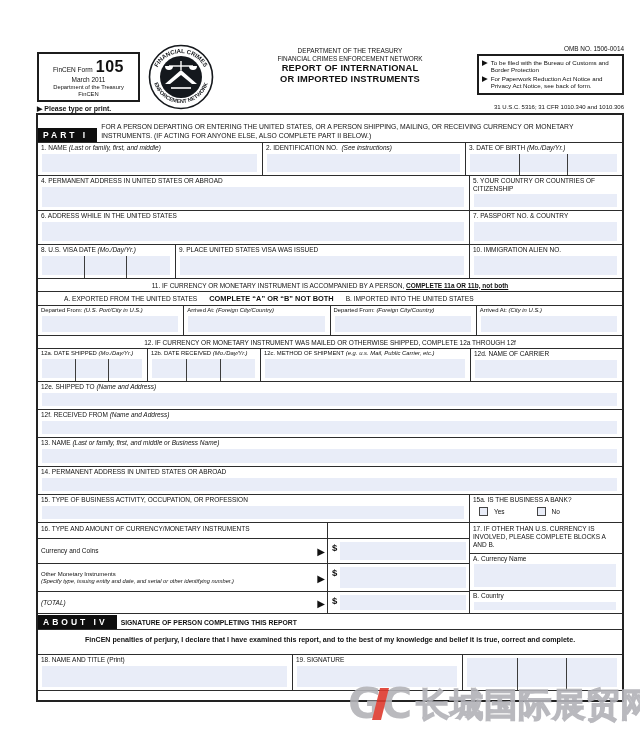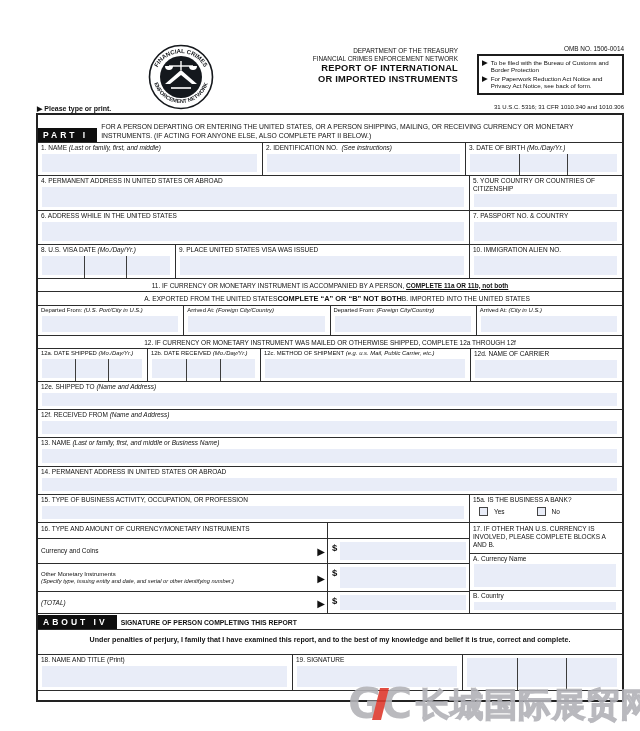--- a/index.html
+++ b/index.html
@@ -10,21 +10,21 @@
   
   .hdr { position:relative; height:69px; }
   .fbox { position:absolute; left:1px; top:8px; width:103px; height:50px; border:2px solid #1c1c1c;
     display:flex; flex-direction:column; align-items:center; justify-content:center; text-align:center; }
   .fbox .l1 { display:flex; align-items:baseline; gap:3px; }
   .fbox .small { font-size:6.5px; }
   .fbox .big { font-size:16px; font-weight:bold; letter-spacing:0.5px; }
   .fbox .tiny { font-size:5.8px; margin-top:1px; }
   .typeprint { position:absolute; left:1px; top:61px; font-size:7px; font-weight:bold; }
   .seal { position:absolute; left:112px; top:0px; }
-  .hc { position:absolute; left:178px; top:3px; width:244px; text-align:right; }
+  .hc { position:absolute; left:192px; top:3px; width:244px; text-align:center; }
   .hc .dept { font-size:6.4px; line-height:1.25; }
   .hc .t { font-size:9.3px; font-weight:bold; line-height:1.22; letter-spacing:0.2px; }
   .omb { position:absolute; right:0; top:1px; font-size:6.4px; }
   .nbox { position:absolute; right:0; top:10px; width:147px; border:2px solid #1c1c1c; padding:2px 3px; }
   .nbox .ni { display:flex; gap:3px; font-size:6.2px; line-height:1.2; margin:1px 0; }
   .nbox .tri { font-size:7.5px; line-height:1; }
   .usc { position:absolute; right:0; top:60px; font-size:6px; }
 
   
   .tbl { position:absolute; left:0; top:69px; width:588px; border:2px solid #222; background:#fff; }
@@ -41,21 +41,21 @@
   .pbar { display:flex; align-items:flex-end; }
   .ptag { background:#0e0e0e; color:#fff; font-weight:bold; font-size:8.5px; letter-spacing:3px;
     padding:2px 9px 2px 5px; display:flex; align-items:center; white-space:nowrap; }
   .pdesc { font-size:6.8px; font-weight:bold; padding:2px 4px; display:flex; align-items:center; line-height:1.25; }
   .pdesc.reg { font-weight:normal; }
 
   .ctr { justify-content:center; align-items:center; text-align:center; flex-direction:row; display:flex; }
   .small-ctr { font-size:6.5px; }
   .bu { font-weight:bold; text-decoration:underline; }
 
-  .abrow { display:flex; align-items:center; justify-content:center; padding:1px 12px 1px 26px; }
+  .abrow { display:flex; align-items:center; justify-content:flex-start; padding:1px 12px 1px 26px;gap:12px; }
   .abrow .mid { font-weight:bold; font-size:7.4px; }
   .abrow span { font-size:6.6px; }
 
   .cbrow { display:flex; align-items:center; gap:6px; margin-top:3px; margin-left:6px; }
   .cb { width:9px; height:9px; border:1px solid #444; background:#e9edf8; display:inline-block; }
   .cbl { font-size:6.5px; margin-right:26px; }
 
   
   .p3wrap { display:flex; }
   .p3left { width:431px; display:flex; flex-direction:column; }
@@ -82,20 +82,29 @@
   .wm-red { width:9px; height:32px; background:#de3a2e; transform:skewX(-14deg); margin:0 -4px 0 -6px; }
   .wm-cn { font-size:33px; font-weight:bold; letter-spacing:1px; color:rgba(186,186,192,0.45);
     -webkit-text-stroke:1.4px #b2b2b8; line-height:1; white-space:nowrap; }
 </style>
 </head>
 <body>
 
 <div class="form">
 
   <div class="hdr">
+    <div class="fbox">
+      <div class="l1">
+        <span class="small">FinCEN Form</span>
+        <span class="big">105</span>
+      </div>
+      <div class="small">March 2011</div>
+      <div class="tiny">Department of the Treasury</div>
+      <div class="tiny">FinCEN</div>
+    </div>
     <div class="typeprint">▶&nbsp;<span>Please type or print.</span></div>
 
     <svg class="seal" width="66" height="66" viewBox="0 0 66 66">
       <circle cx="33" cy="33" r="31.5" fill="#fff" stroke="#15181c" stroke-width="1.6"></circle>
       <defs>
         <path id="arcT" d="M 7,35 A 26,26 0 0 1 59,35"></path>
         <path id="arcB" d="M 5,31 A 28,28 0 0 0 61,31"></path>
       </defs>
       <text font-size="6" fill="#15181c" font-family="Liberation Sans, sans-serif" font-weight="bold">
         <textPath href="#arcT" startOffset="50%" text-anchor="middle">FINANCIAL CRIMES</textPath>
@@ -353,21 +362,21 @@
           <div class="fill"></div>
         </div>
       </div>
     </div>
 
     <div class="pbar" style="height:16px">
       <div class="ptag">ABOUT IV</div>
       <div class="pdesc">SIGNATURE OF PERSON COMPLETING THIS REPORT</div>
     </div>
 
-    <div class="perj" style="height:25px">Under penalties of perjury, I family that I have examined this report, and to the best of my knowledge and belief it is true,  correct and complete.</div>
+    <div class="perj" style="height:25px">FinCEN penalties of perjury, I declare that I have examined this report, and to the best of my knowledge and belief it is true,  correct and complete.</div>
 
     <div class="row" style="height:36px">
       <div class="c first" style="width:254px">
         <div class="lb">18. NAME AND TITLE (Print)</div>
         <div class="fill"></div>
       </div>
       <div class="c" style="width:170px">
         <div class="lb">19. SIGNATURE</div>
         <div class="fill"></div>
       </div>

